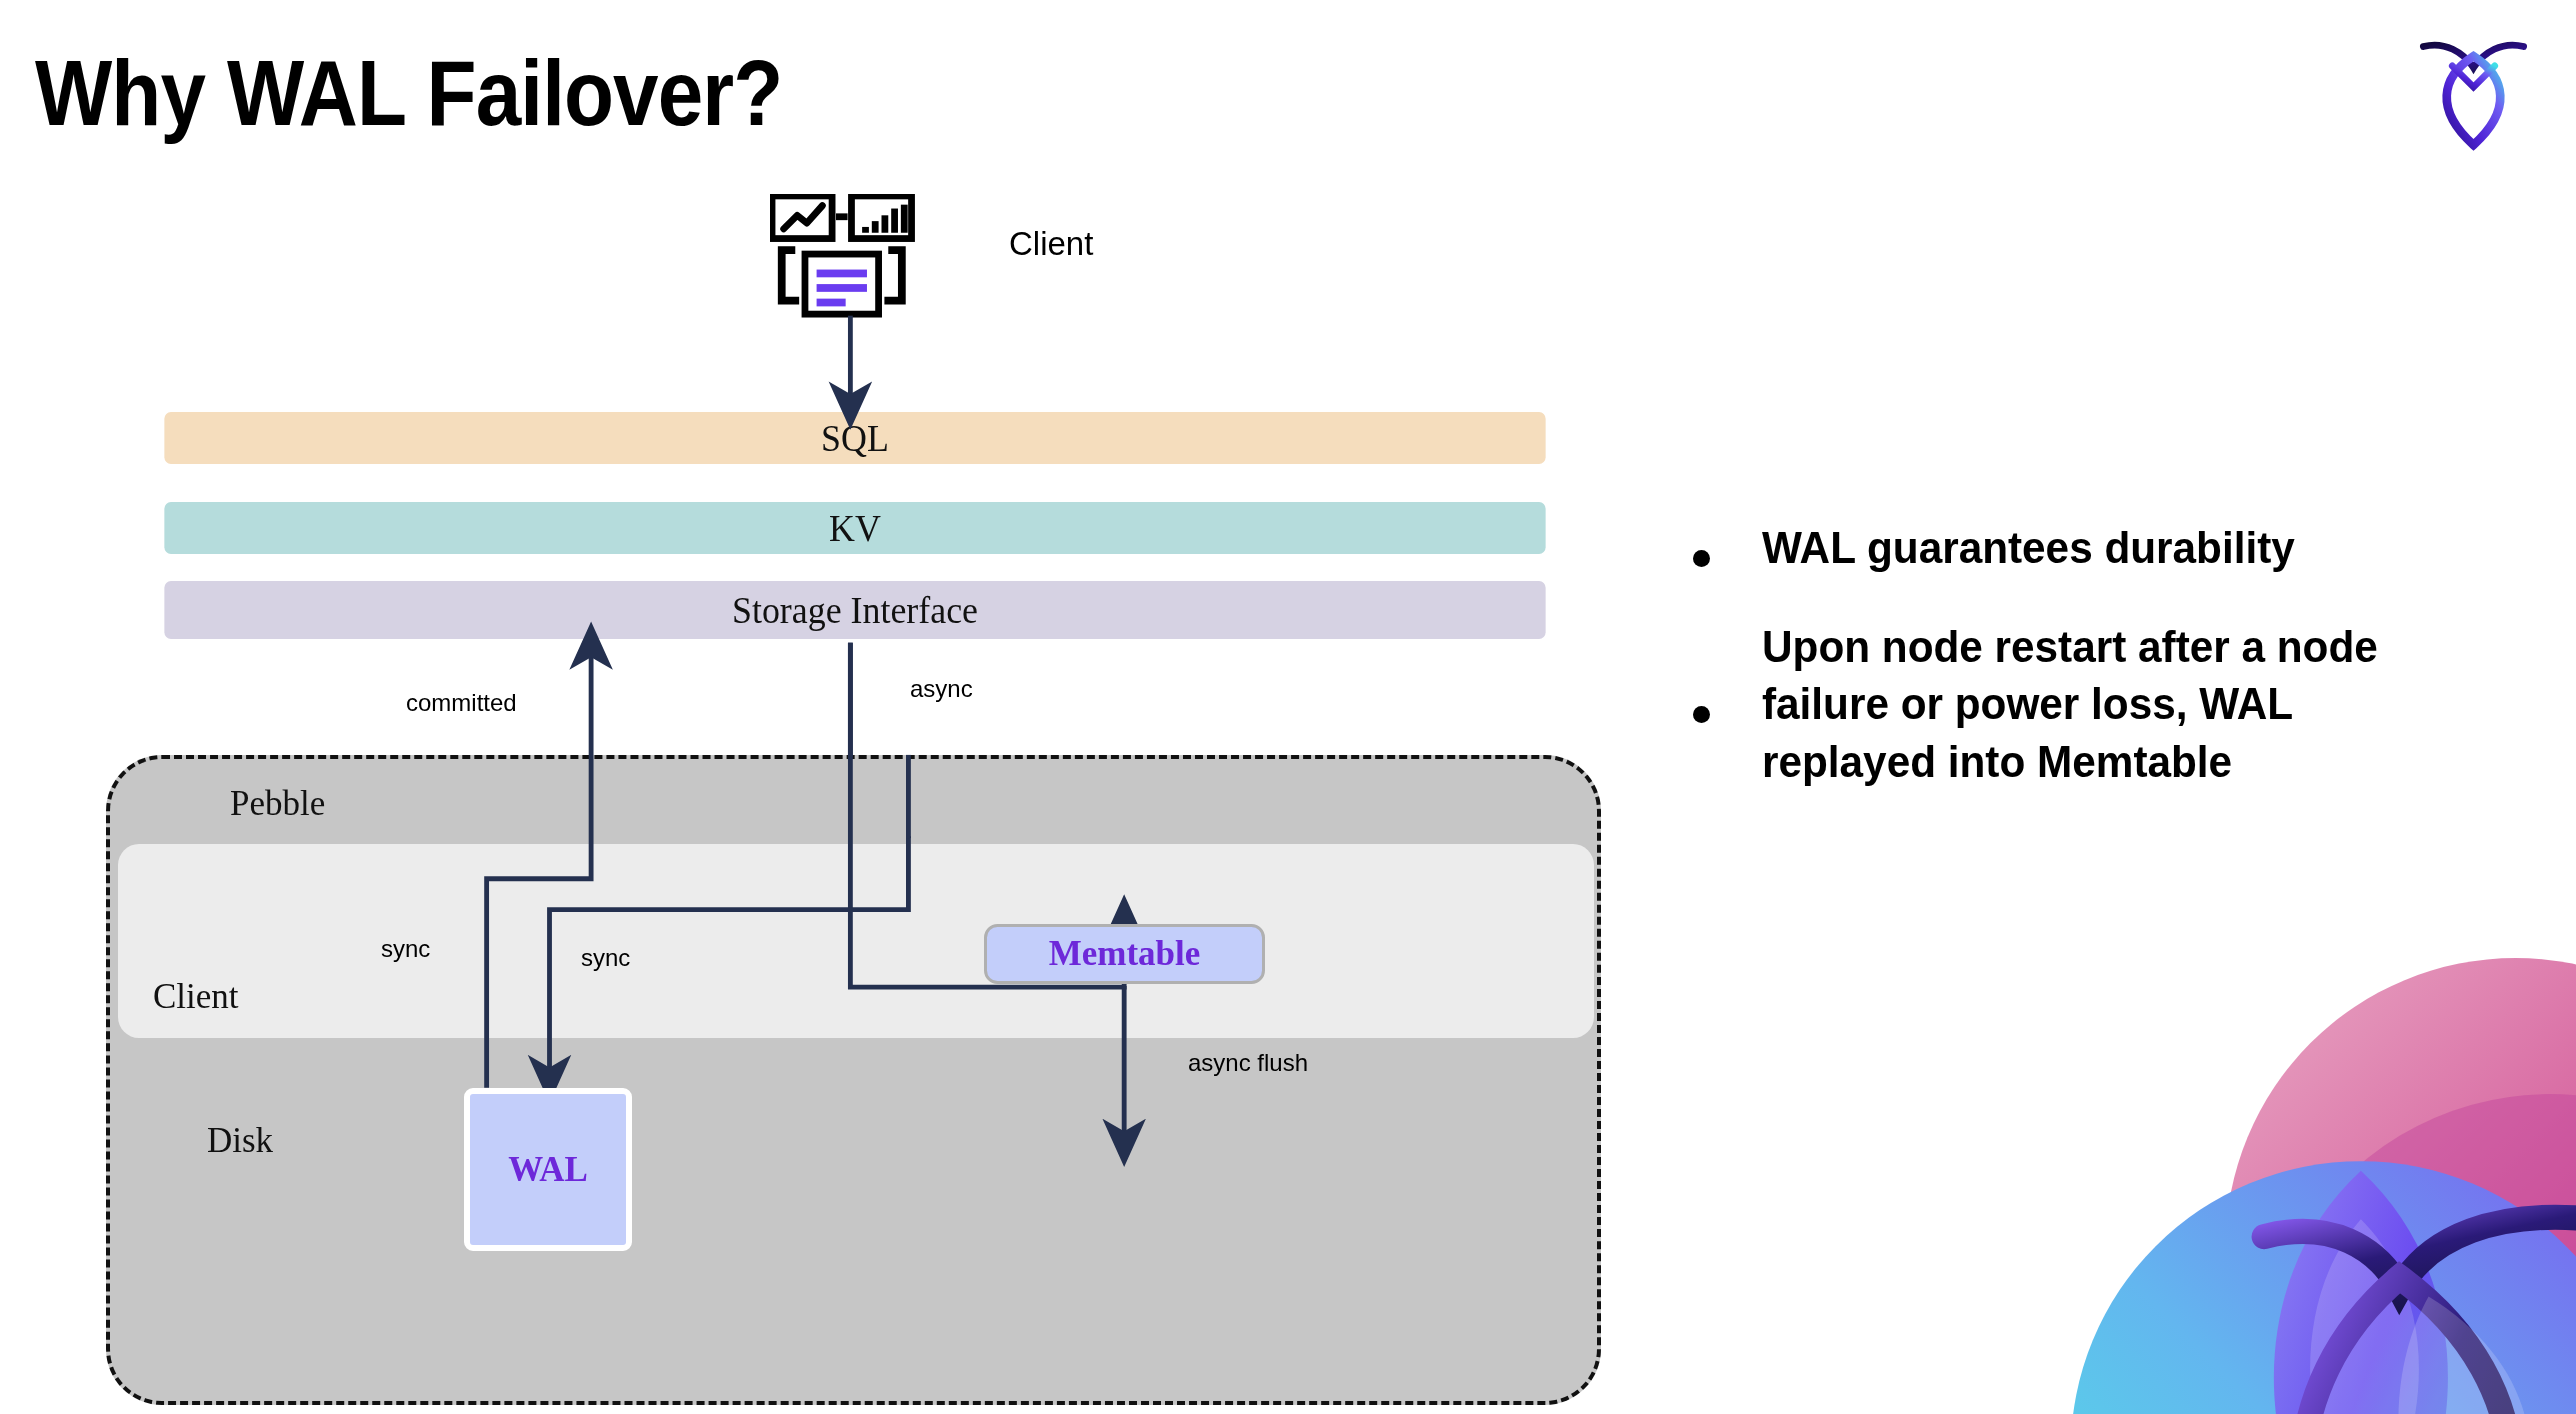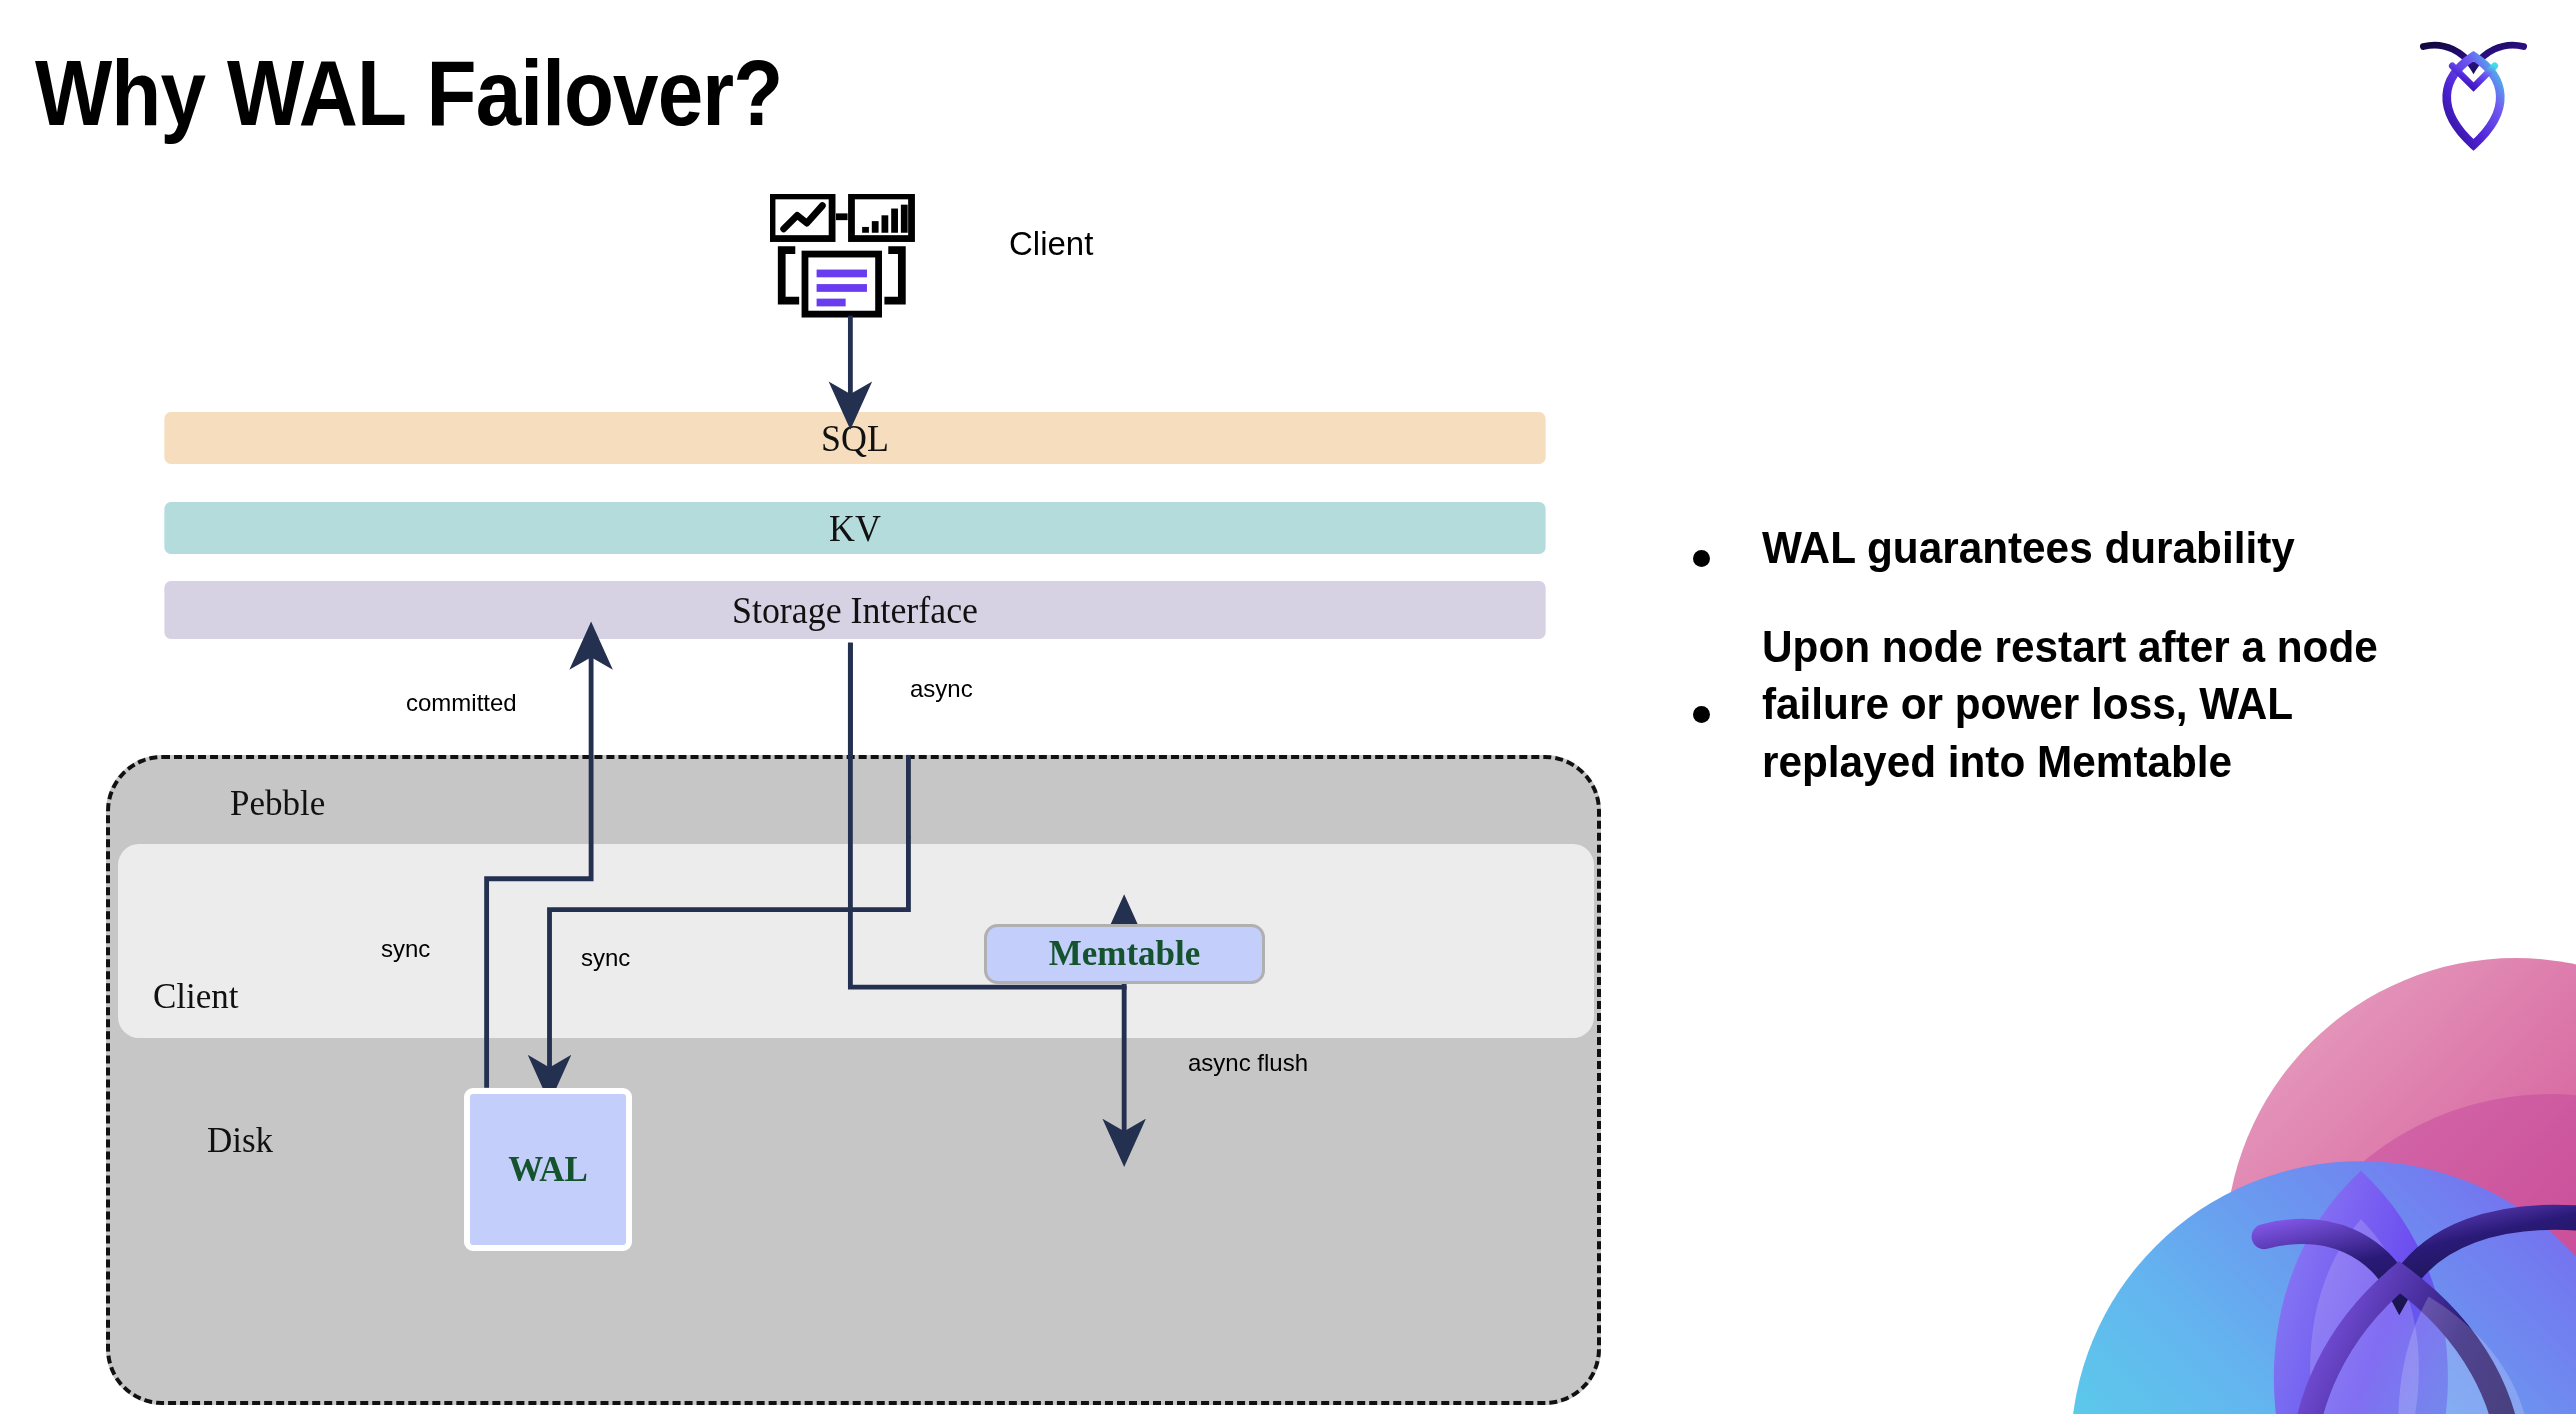--- a/index.html
+++ b/index.html
@@ -56,21 +56,21 @@
     position:absolute;font-family:"Liberation Serif",serif;
     font-size:35px;color:#111;white-space:nowrap;
   }
   #label-pebble{left:230px;top:784px;}
   #label-memory{left:153px;top:977px;}
   #label-disk{left:207px;top:1093px;margin-top:28px;}
 
   
   .store-box{
     position:absolute;display:flex;align-items:center;justify-content:center;
-    font-family:"Liberation Serif",serif;font-weight:bold;color:#14532d;
+    font-family:"Liberation Serif",serif;font-weight:bold;color:#6d28d9;
     box-sizing:border-box;
   }
   #box-memtable{
     left:984px;top:924px;width:281px;height:60px;
     background:#c3cefa;border:3.9px solid #b0b0b0;border-radius:13.5px;
     font-size:35px;
   }
   #box-wal{
     left:448px;top:1088px;width:168px;height:163px;
     background:#c3cefa;border:6.8px solid #ffffff;border-radius:9px;

